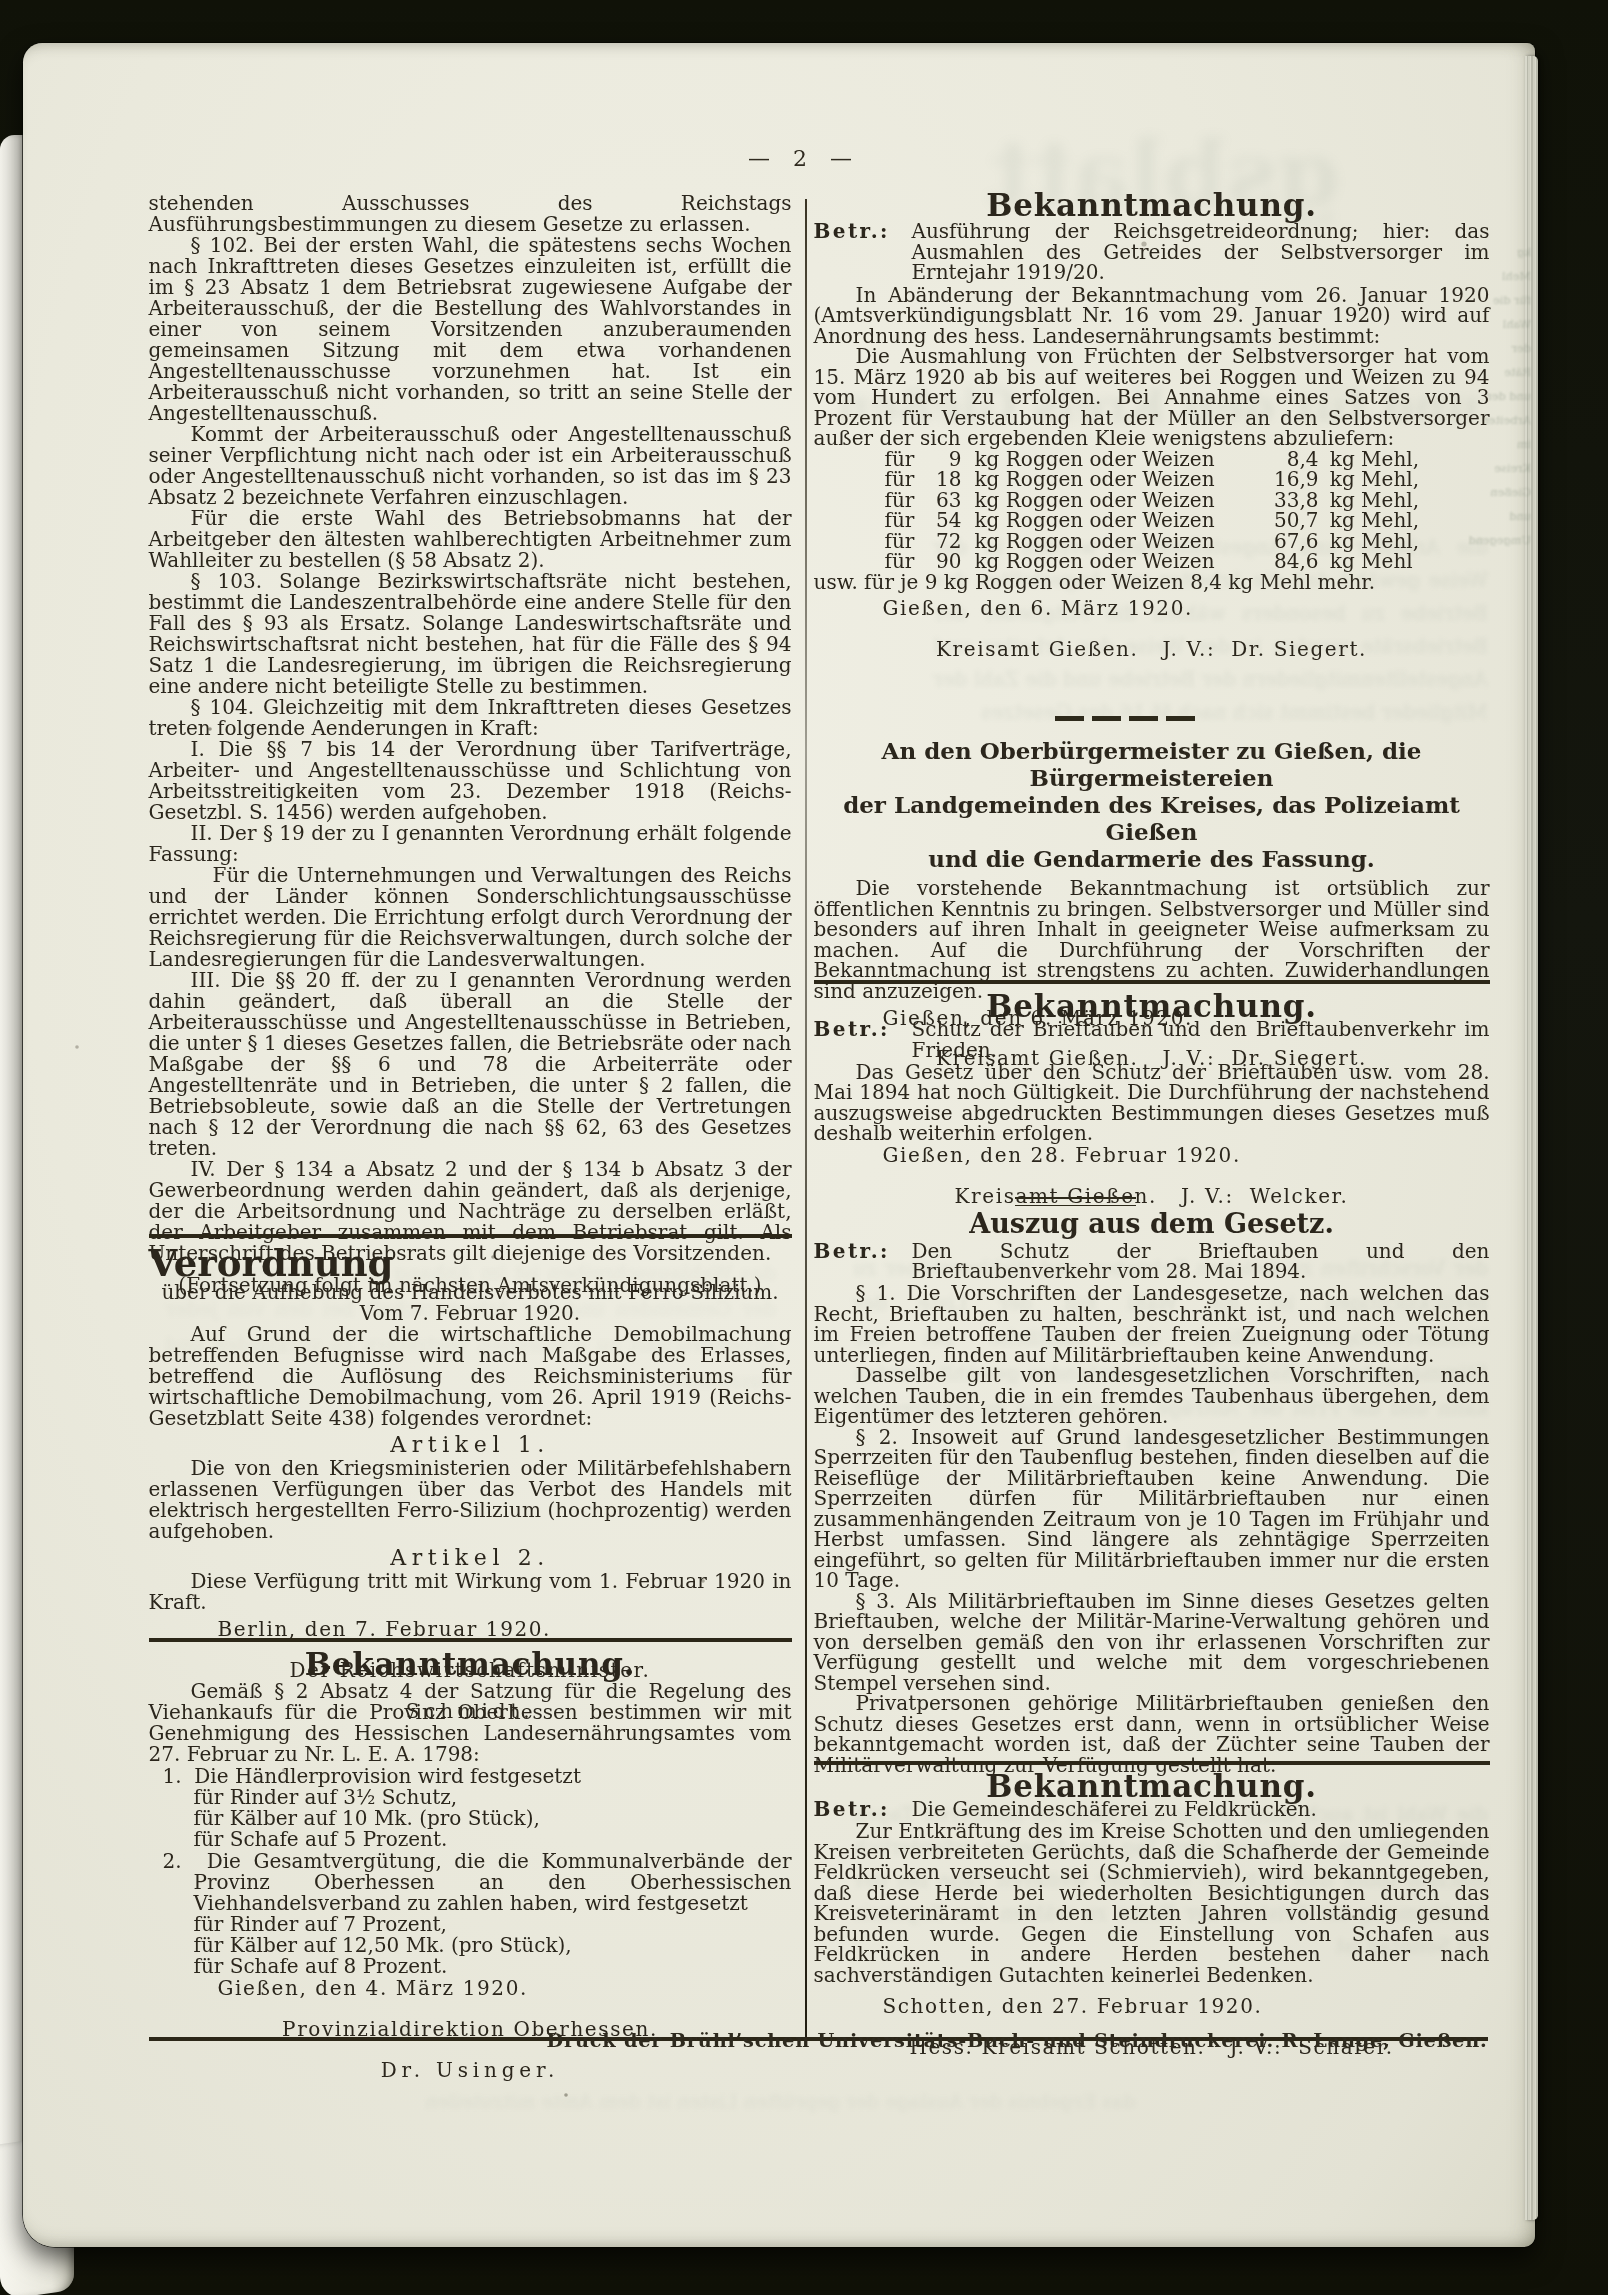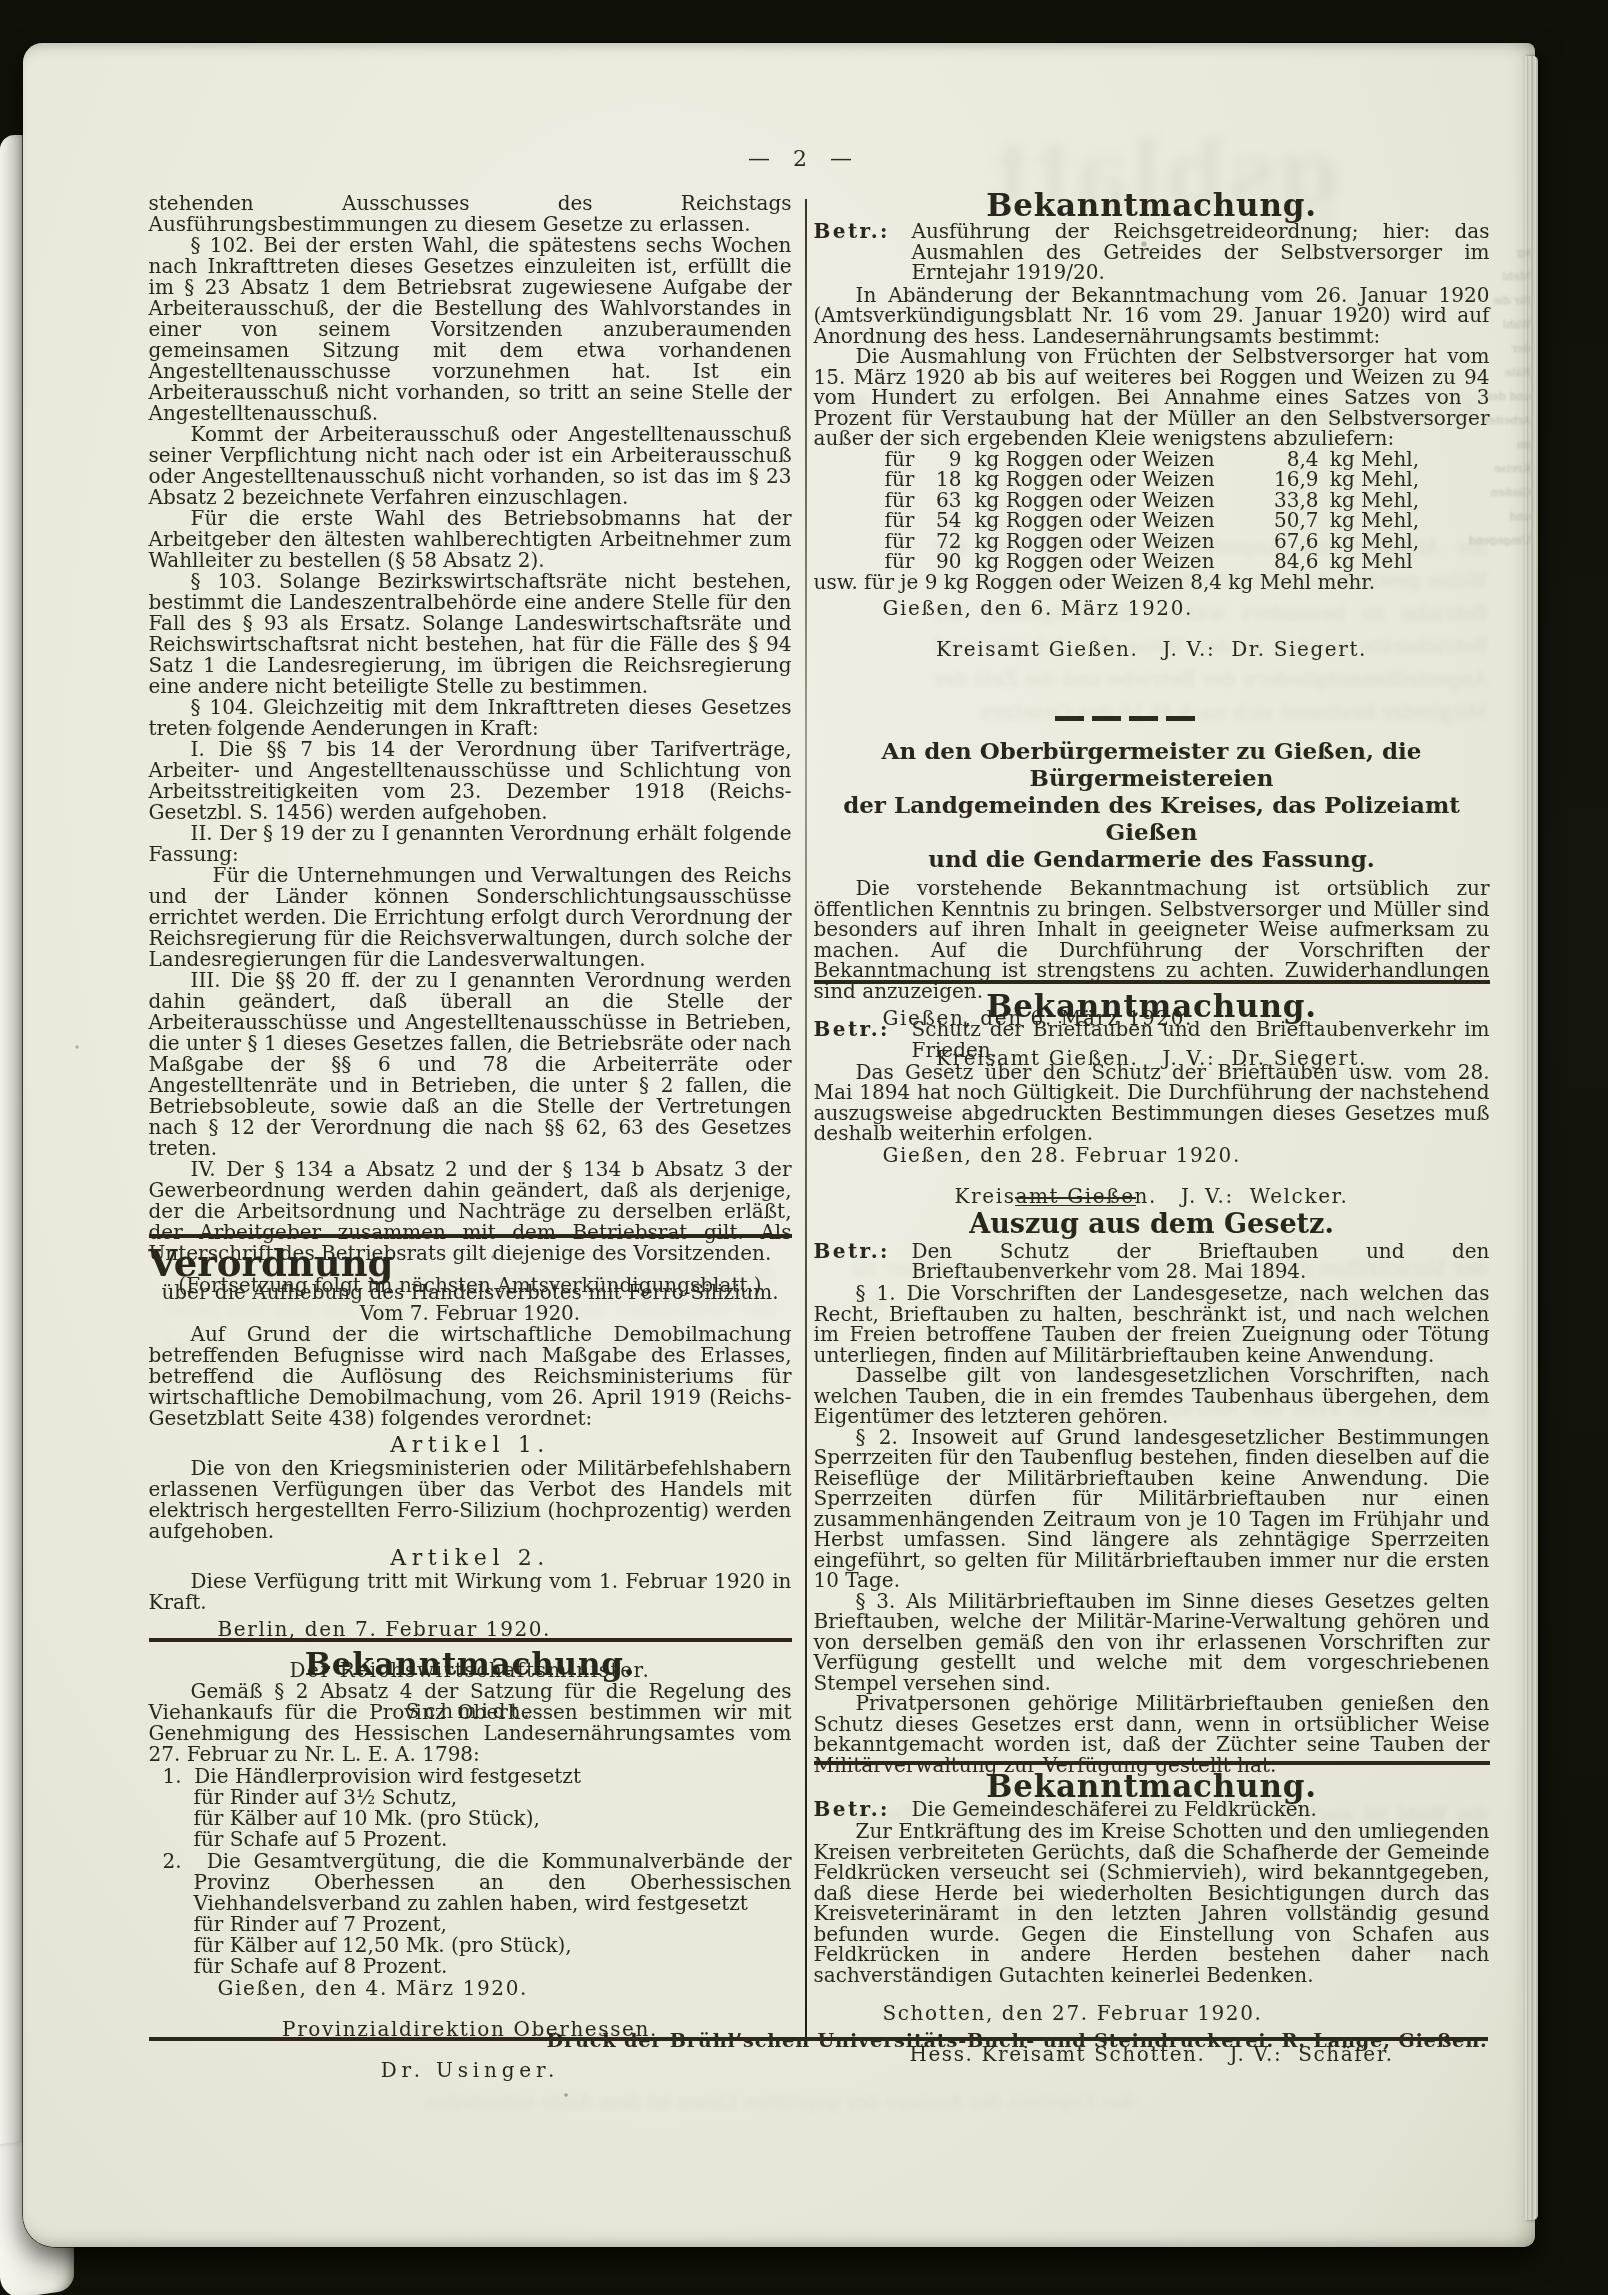--- a/index.html
+++ b/index.html
@@ -276,21 +276,21 @@
 
       <div class="rule-solid" style="top:1568px;"></div>
 
       <div class="sec" style="top:1581px;">
         <div class="h-bek" style="margin-bottom:3.2px;">Bekanntmachung.</div>
         <div class="betr">
           <span class="betr-label">Betr.:</span>
           <span>Die Gemeindeschäferei zu Feldkrücken.</span>
         </div>
         <p>Zur Entkräftung des im Kreise Schotten und den umliegenden Kreisen verbreiteten Gerüchts, daß die Schafherde der Gemeinde Feldkrücken verseucht sei (Schmiervieh), wird bekanntgegeben, daß diese Herde bei wiederholten Besichtigungen durch das Kreisveterinäramt in den letzten Jahren vollständig gesund befunden wurde. Gegen die Einstellung von Schafen aus Feldkrücken in andere Herden bestehen daher nach sachverständigen Gutachten keinerlei Bedenken.</p>
-        <p class="dateline" style="margin-top:18px;">Schotten, den 27. Februar 1920.</p>
+        <p class="dateline" style="margin-top:11px;">Schotten, den 27. Februar 1920.</p>
         <p class="sig">Hess. Kreisamt Schotten.   J. V.:  Schäfer.</p>
       </div>
     </div>
 
     <div id="footer-rule"></div>
     <div id="footer-text">Druck der Brühl’schen Universitäts-Buch- und Steindruckerei. R. Lange, Gießen.</div>
 
   </div>
 </div>
 

